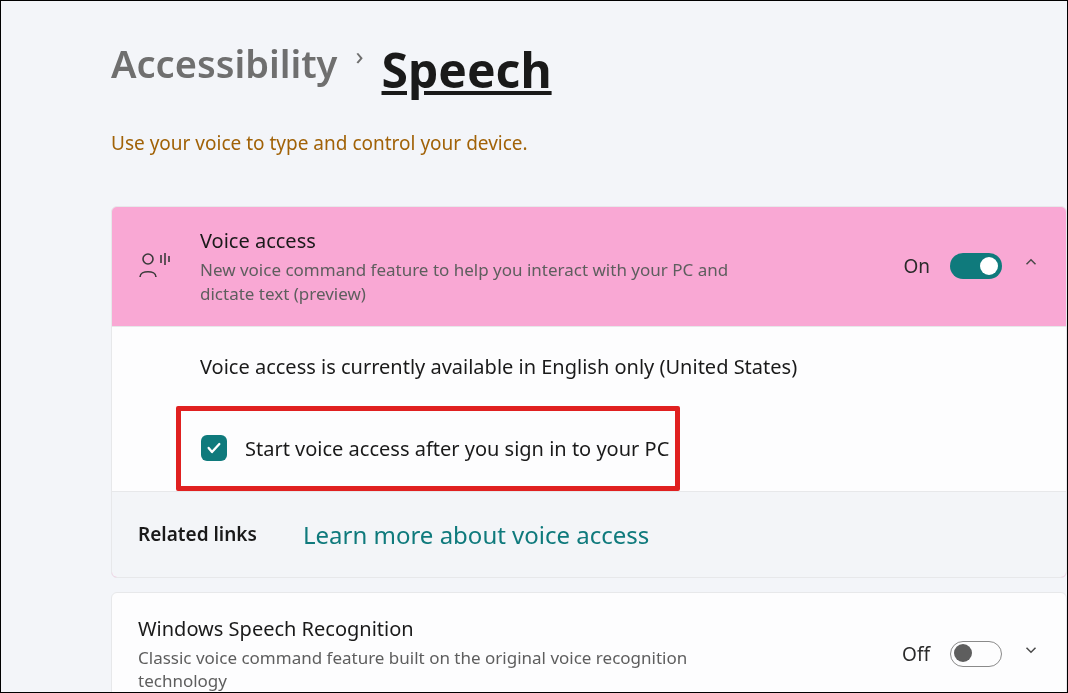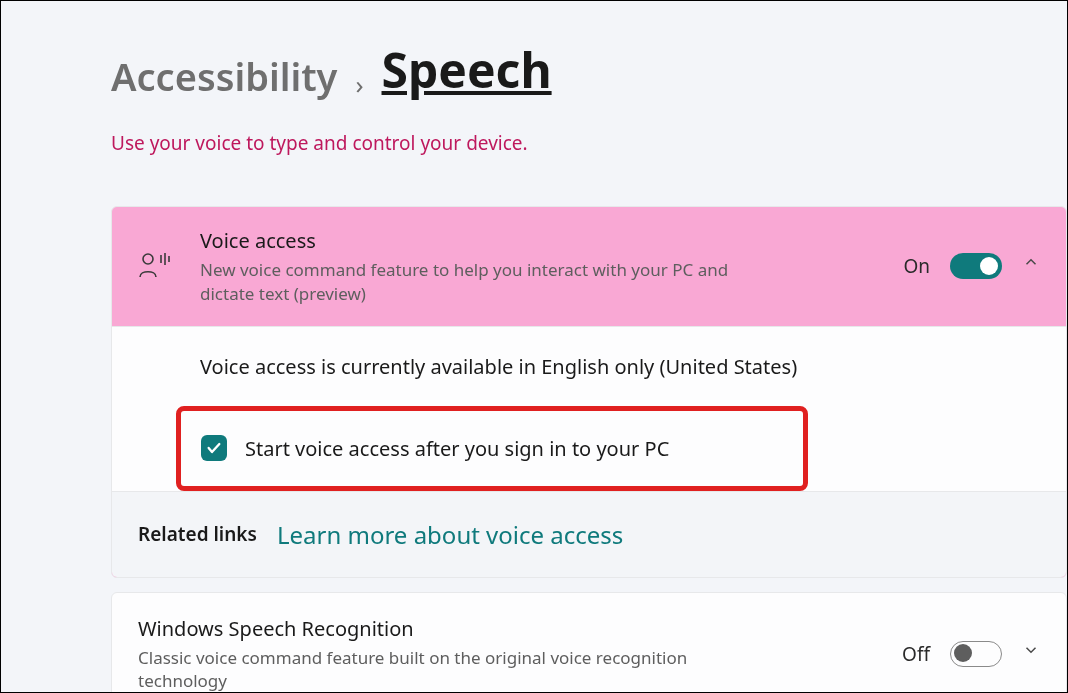--- a/index.html
+++ b/index.html
@@ -13,42 +13,42 @@
       width: 1068px;
       height: 693px;
       border: 1px solid #000;
       overflow: hidden;
     }
     .content {
       padding: 36px 0 0 110px;
     }
     .breadcrumb {
       display: flex;
-      align-items: flex-end;
+      align-items: flex-start;
       gap: 18px;
       margin-bottom: 28px;
     }
     .breadcrumb .parent {
       font-size: 38px;
       font-weight: 600;
       color: #6f6f6f;
     }
     .breadcrumb .sep {
       font-size: 26px;
       color: #6f6f6f;
     }
     .breadcrumb .current {
       font-size: 48px;
       font-weight: 700;
       color: #1a1a1a;
       text-decoration: underline;
     }
     .subtitle {
       font-size: 19px;
-      color: #be185d;
+      color: #a16207;
       margin-bottom: 50px;
     }
     .card {
       background: #f9a8d4;
       border: 1px solid #e7e8ea;
       border-radius: 6px;
       margin-bottom: 14px;
       overflow: hidden;
     }
     .row {
@@ -136,24 +136,24 @@
     .info-row .info-text {
       font-size: 20px;
       color: #1a1a1a;
     }
     .checkbox-row-wrapper {
       background: #fdfdfe;
       padding: 0;
     }
     .highlight-box {
       border: 5px solid #e02020;
-      border-radius: 8px;
+      border-radius: 2px;
       margin: 0 26px 0 64px;
       margin-top: -1px;
-      width: 632px;
+      width: 504px;
       position: relative;
       left: 0;
     }
     .checkbox-row {
       display: flex;
       align-items: center;
       gap: 18px;
       padding: 24px 0 24px 20px;
     }
     .checkbox {
@@ -174,21 +174,21 @@
     }
     .checkbox-label {
       font-size: 20px;
       color: #1a1a1a;
     }
     .related-row {
       background: #f3f5f8;
       padding: 26px 26px;
       display: flex;
       align-items: center;
-      gap: 20px;
+      gap: 46px;
       border-top: 1px solid #e7e8ea;
     }
     .related-label {
       font-size: 19px;
       font-weight: 600;
       color: #1a1a1a;
     }
     .related-link {
       font-size: 24px;
       color: #0f7a7c;

